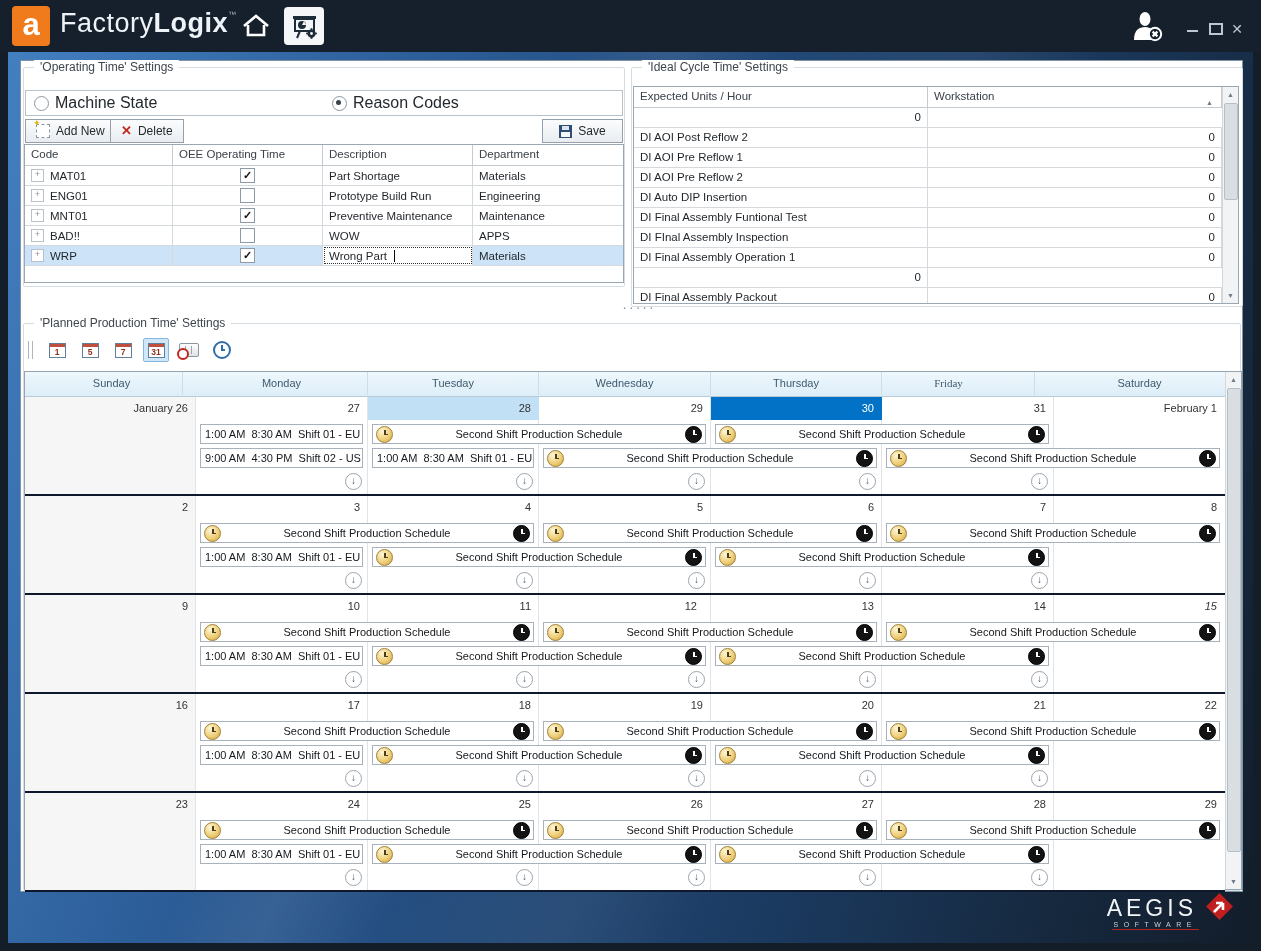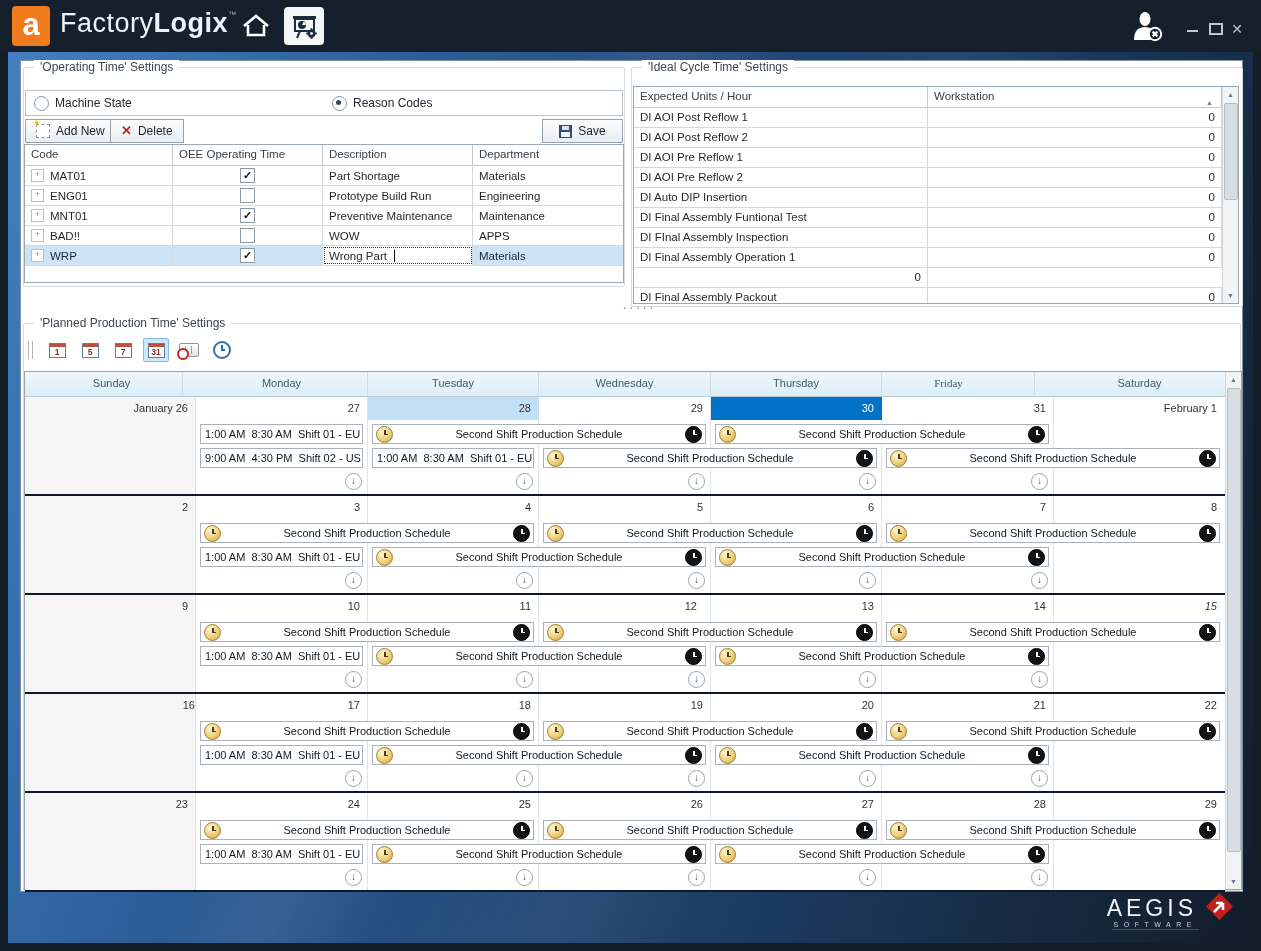--- a/index.html
+++ b/index.html
@@ -32,21 +32,21 @@
   .frame{position:absolute;left:8px;top:52px;width:1245px;height:891px;
     background:linear-gradient(108deg,#437fc0 0%,#2d5f9b 26%,#224a7a 48%,#1b3a60 68%,#16293f 86%,#131d2b 100%);}
   .frame::after{content:"";position:absolute;inset:0;pointer-events:none;
     background:linear-gradient(115deg,transparent 34%,rgba(255,255,255,.07) 40%,transparent 47%,rgba(255,255,255,.05) 58%,transparent 66%);}
   .content{position:absolute;left:12px;top:8px;width:1221px;height:830px;background:#fff;border:1px solid #7f93a3;z-index:2;}
   
   .groupbox{position:absolute;border:1px solid #d6dde2;border-radius:2px;}
   .gb-legend{position:absolute;top:-8px;left:10px;background:#fff;padding:0 6px;font-size:12px;color:#3e464e;white-space:nowrap;}
   
   .radio-row{position:absolute;left:1px;top:22px;width:596px;height:24px;border:1px solid #b7c2cb;display:flex;align-items:center;}
-  .radio{display:inline-flex;align-items:center;gap:6px;font-size:12px;color:#23292e;}
+  .radio{display:inline-flex;align-items:center;gap:6px;font-size:16px;color:#23292e;}
   .radio .bub{width:13px;height:13px;border:1px solid #8d99a4;border-radius:50%;background:#fff;position:relative;}
   .radio.on .bub::after{content:"";position:absolute;left:3px;top:3px;width:5px;height:5px;border-radius:50%;background:#38434d;}
   .r-machine{margin-left:8px;}
   .r-reason{position:absolute;left:306px;}
   .btn-row{position:absolute;left:0;top:50px;width:600px;height:26px;}
   .btn{position:absolute;top:1px;height:24px;border:1px solid #94a0ab;background:linear-gradient(#fbfcfd,#e9edf0);
     display:inline-flex;align-items:center;gap:6px;padding:0 10px;font-size:12px;color:#23292e;box-sizing:border-box;}
   .btn-add{left:1px;}
   .btn-del{left:86px;}
   .btn-save{left:518px;width:81px;justify-content:center;}
@@ -278,21 +278,20 @@
     <div class="groupbox" style="left:610px;top:6px;width:610px;height:238px;">
       <div class="gb-legend">'Ideal Cycle Time' Settings</div>
       <div class="ic-table">
         <div class="ic-hdr">
           <div class="hc"><span>Expected Units / Hour</span></div>
           <div class="hc"><span>Workstation</span><span class="sort-arrow">▲</span></div>
           <div class="hc" style="border-right:none;"></div>
         </div>
         <div id="ic-body">
             <div class="ic-row">
-              <div class="wc">DI AOI Post Reflow 1</div>
               <div class="vc">0</div>
             </div>
             <div class="ic-row">
               <div class="wc">DI AOI Post Reflow 2</div>
               <div class="vc">0</div>
             </div>
             <div class="ic-row">
               <div class="wc">DI AOI Pre Reflow 1</div>
               <div class="vc">0</div>
             </div>
@@ -507,21 +506,21 @@
               <div class="more" style="left: 1006px; top: 76px;">↓</div>
             </div>
             <div class="week">
               <div class="day-bg sun" style="left: 0px; width: 171px;"></div>
               <div class="day-bg" style="left: 171px; width: 172px;"></div>
               <div class="day-bg" style="left: 343px; width: 171px;"></div>
               <div class="day-bg" style="left: 514px; width: 172px;"></div>
               <div class="day-bg" style="left: 686px; width: 171px;"></div>
               <div class="day-bg" style="left: 857px; width: 172px;"></div>
               <div class="day-bg" style="left: 1029px; width: 171px; border-right: none;"></div>
-              <div class="date-cell" style="left: 7px; width: 171px;">16</div>
+              <div class="date-cell" style="left: 0px; width: 171px;">16</div>
               <div class="date-cell" style="left: 171px; width: 172px;">17</div>
               <div class="date-cell" style="left: 343px; width: 171px;">18</div>
               <div class="date-cell" style="left: 514px; width: 172px;">19</div>
               <div class="date-cell" style="left: 686px; width: 171px;">20</div>
               <div class="date-cell" style="left: 857px; width: 172px;">21</div>
               <div class="date-cell" style="left: 1029px; width: 171px;">22</div>
               <div class="ev ev-sched" style="left: 175px; width: 334px; top: 27px;">
                 <span class="clk gold"></span>
                 <span class="lbl">Second Shift Production Schedule</span>
                 <span class="clk black"></span>

